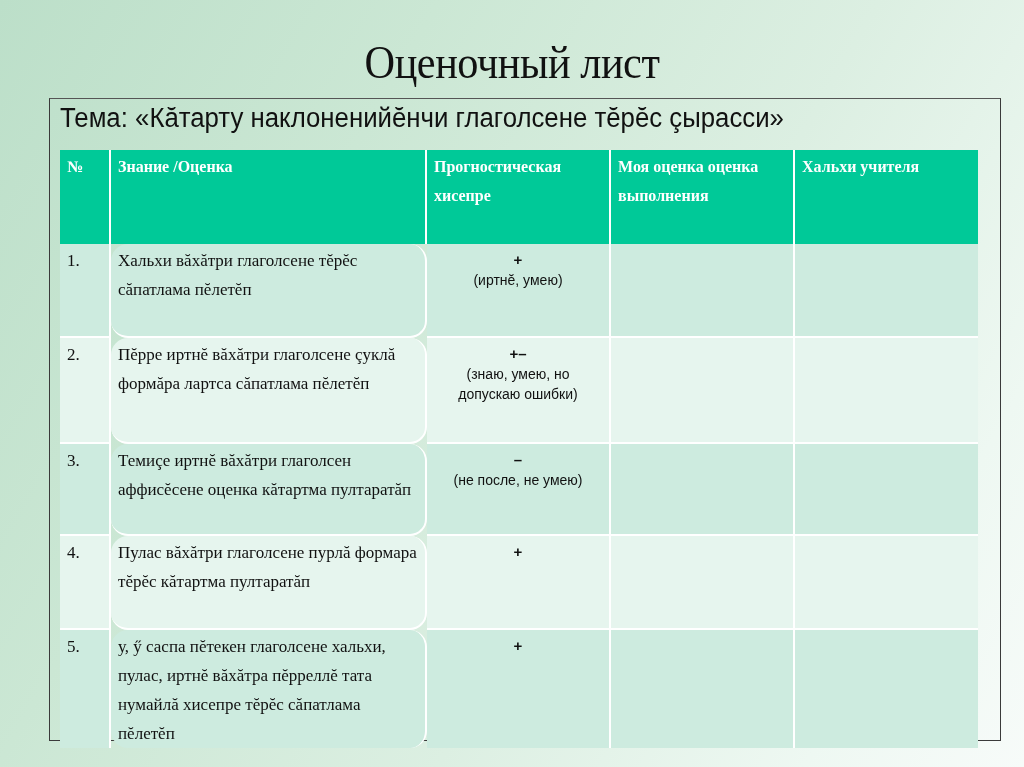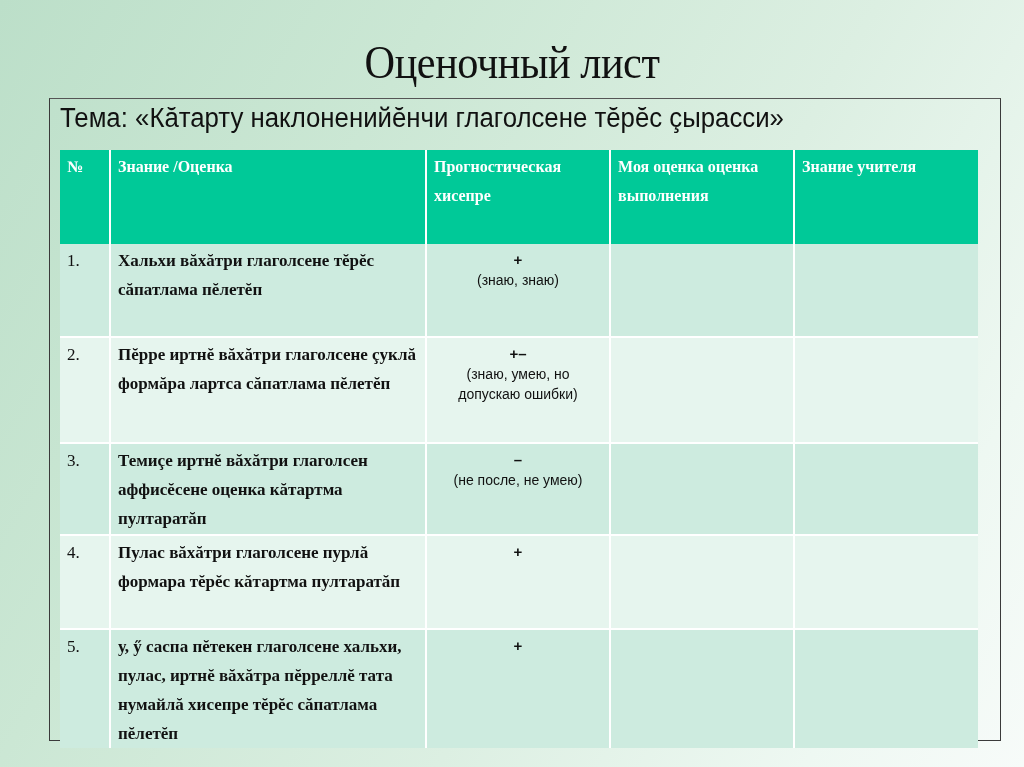--- a/index.html
+++ b/index.html
@@ -64,21 +64,21 @@
     .grid td {
       font-family: "Liberation Serif", serif;
       color: #111;
       font-size: 17px;
       line-height: 29px;
       padding: 2px 7px 0 7px;
     }
     .row-odd td { background: #cdebdf; }
     .row-even td { background: #e6f5ee; }
     .num-cell { font-weight: normal; }
-    .skill-cell { font-weight: bold; }
+    .skill-cell { font-weight: normal; border-radius: 17px; }
     .prog-cell {
       font-family: "Liberation Sans", sans-serif !important;
       text-align: center;
       font-size: 14px !important;
       line-height: 20px !important;
       padding-top: 6px !important;
     }
     .prog-mark { display: block; font-weight: bold; font-size: 15px; }
     .prog-note { display: block; }
   </style>
@@ -98,30 +98,30 @@
     <col style="width:184px">
     <col style="width:184px">
     <col style="width:183px">
   </colgroup>
   <thead>
     <tr>
       <th>№</th>
       <th>Знание /Оценка</th>
       <th>Прогностическая хисепре</th>
       <th>Моя оценка оценка выполнения</th>
-      <th>Знание учителя</th>
+      <th>Хальхи учителя</th>
     </tr>
   </thead>
   <tbody>
     <tr class="row-odd" style="height:94px">
       <td class="num-cell">1.</td>
       <td class="skill-cell">Хальхи вăхăтри глаголсене тĕрĕс сăпатлама пĕлетĕп</td>
       <td class="prog-cell">
         <span class="prog-mark">+</span>
-        <span class="prog-note">(знаю, знаю)</span>
+        <span class="prog-note">(иртнĕ, умею)</span>
       </td>
       <td></td>
       <td></td>
     </tr>
     <tr class="row-even" style="height:106px">
       <td class="num-cell">2.</td>
       <td class="skill-cell">Пĕрре иртнĕ вăхăтри глаголсене çуклă формăра лартса сăпатлама пĕлетĕп</td>
       <td class="prog-cell">
         <span class="prog-mark">+–</span>
         <span class="prog-note">(знаю, умею, но допускаю ошибки)</span>

